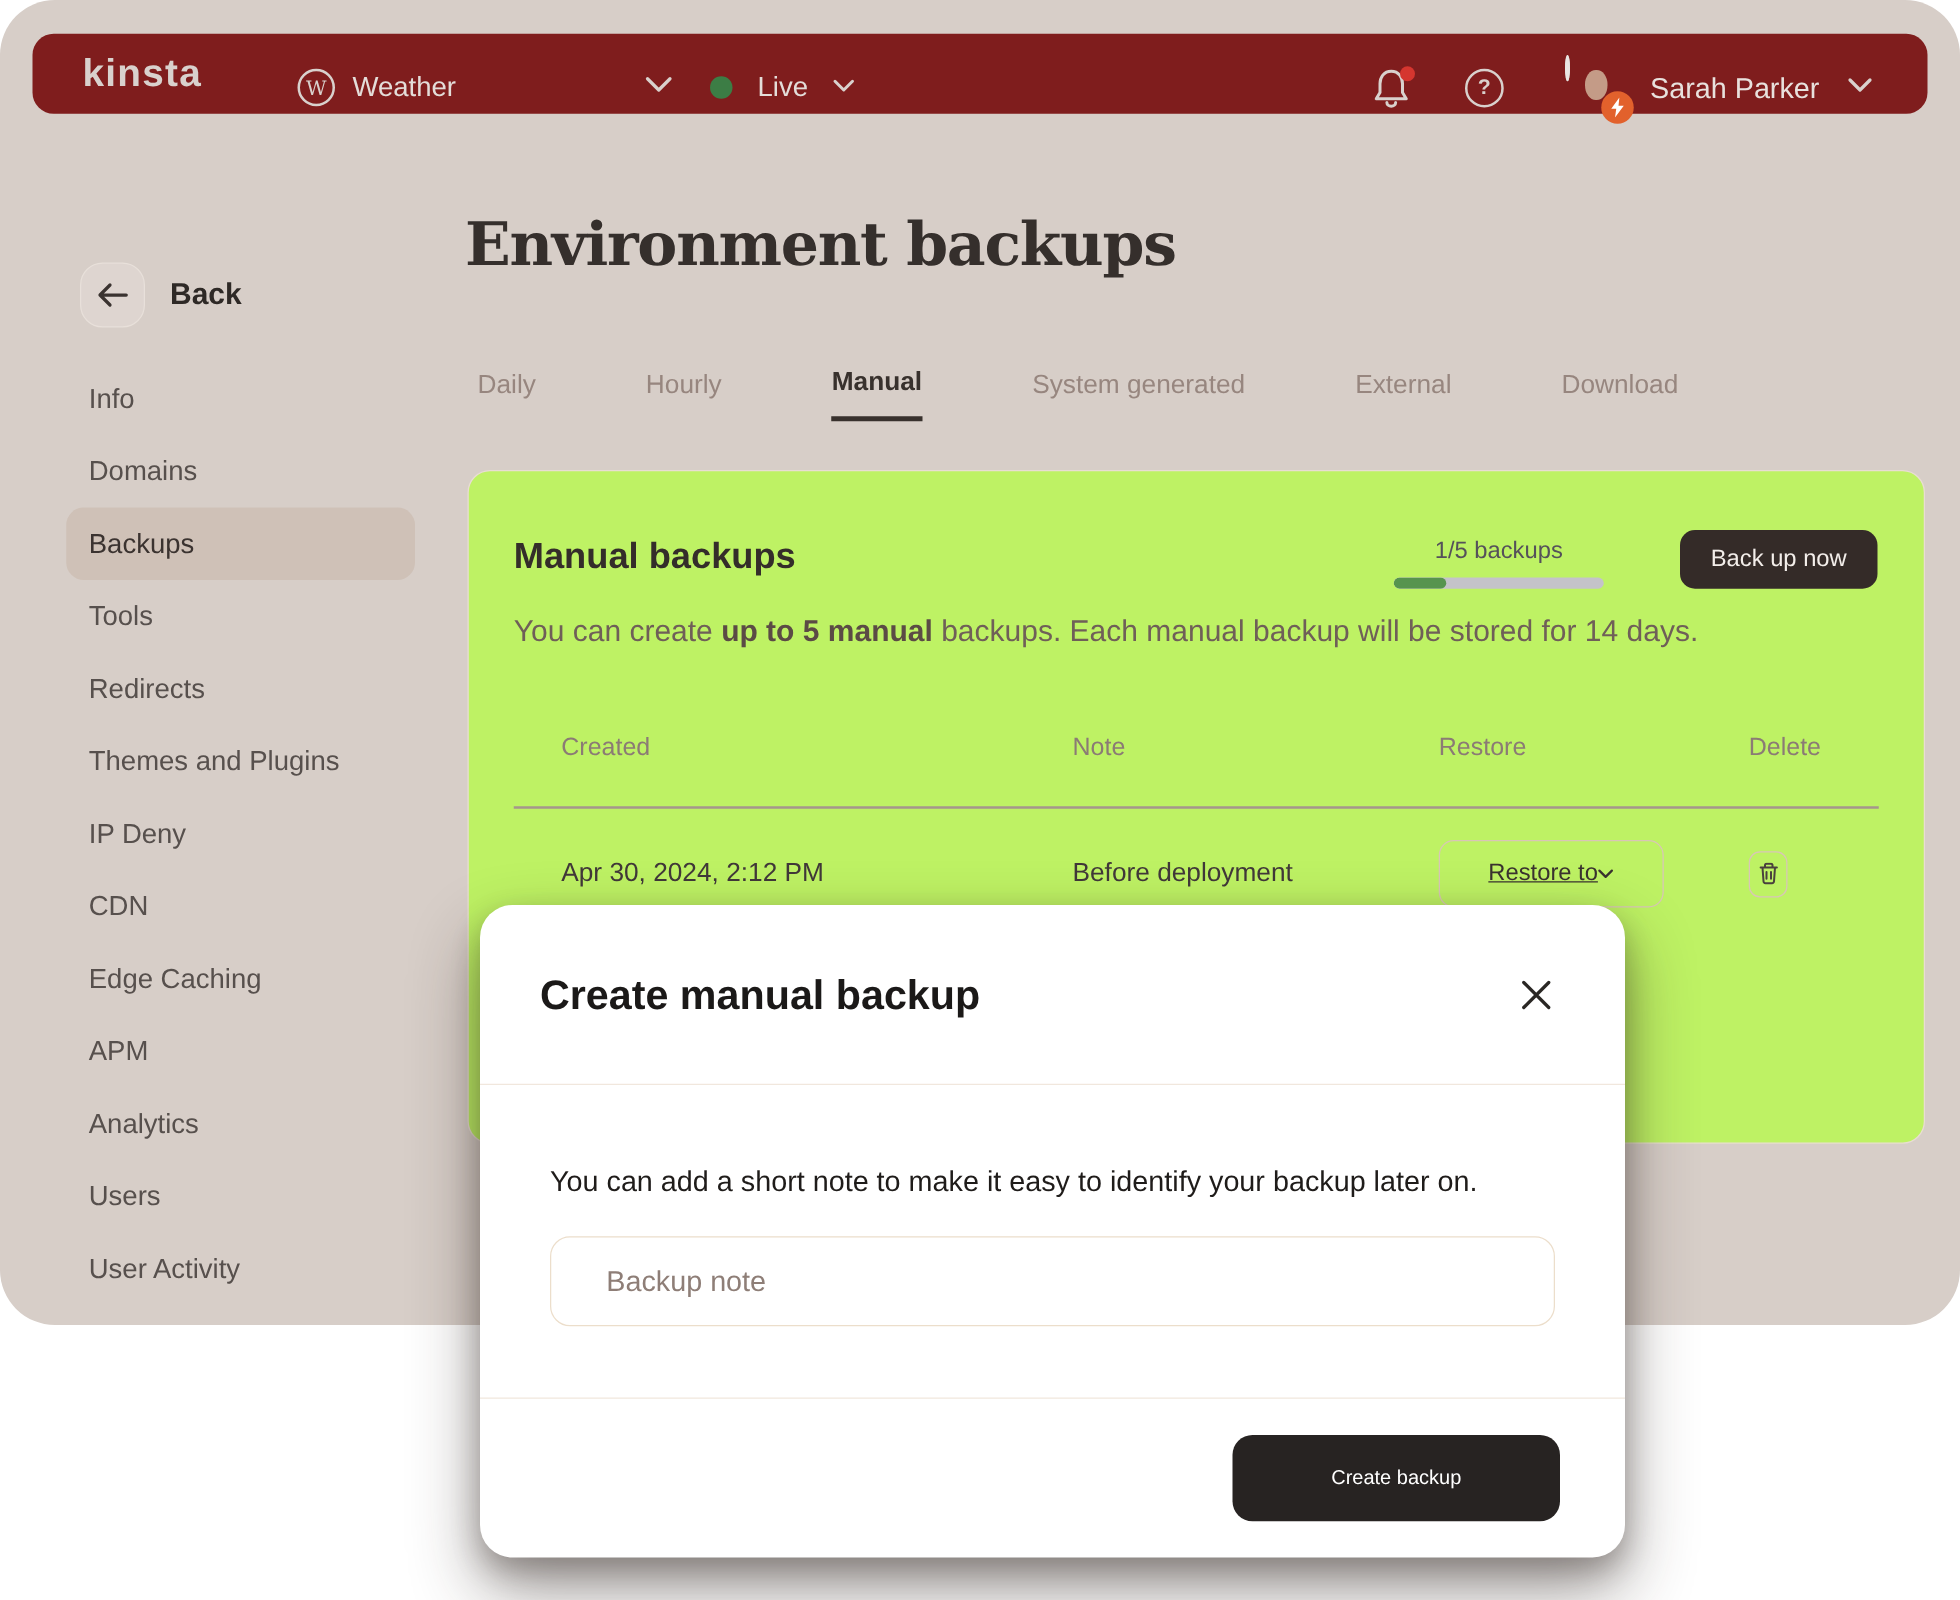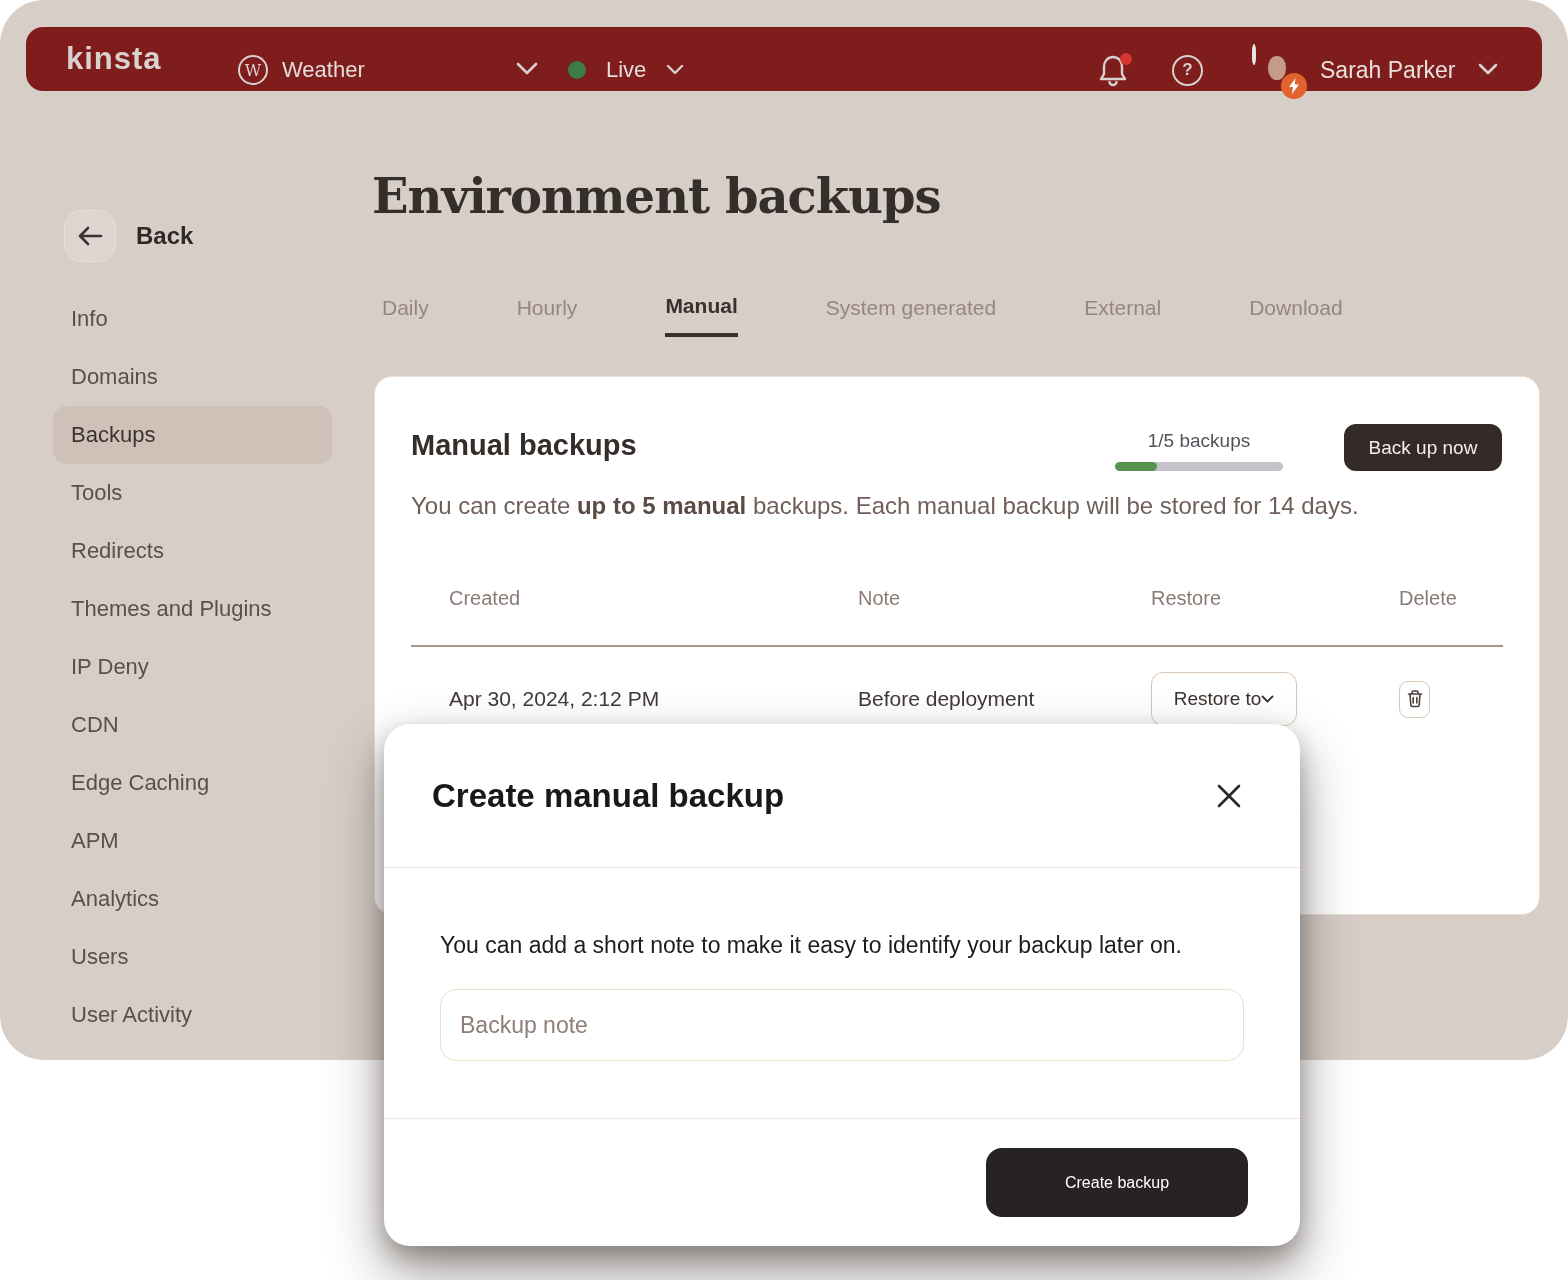--- a/index.html
+++ b/index.html
@@ -59,57 +59,57 @@
   .nav-item.active { background:#cfc1b7; color:#3b3330; font-weight:500; }
 
   
   .page-title { position:absolute; left:372px; top:168px; font-family:"DejaVu Serif", serif;
                 font-size:48px; color:#352f2c; letter-spacing:-1px; }
   .tabs { position:absolute; left:382px; top:294px; display:flex; gap:88px;align-items:center; }
   .tab { font-size:21px; color:#97867f; padding-bottom:15px; cursor:pointer; white-space:nowrap; }
   .tab.active { color:#38312d; font-weight:700; border-bottom:4px solid #38312d; }
 
   .card { position:absolute; left:374px; top:376px; width:1166px; height:539px;
-          background:#ffffff; border:1px solid #e9ddd3; border-radius:18px; }
+          background:#bef264; border:1px solid #e9ddd3; border-radius:18px; }
   .card-heading { position:absolute; left:36px; top:52px; font-size:29px; font-weight:700; color:#342d2a; }
   .usage { position:absolute; left:740px; top:53px; width:168px; text-align:center; }
   .usage-label { font-size:19px; color:#55515a; }
   .usage-track { margin-top:10px; height:9px; border-radius:5px; background:#c4c3c9; overflow:hidden; }
   .usage-fill { height:100%; border-radius:5px; background:#56944e; }
   .backup-now-btn { position:absolute; right:37px; top:47px; width:158px; height:47px;
           background:#342b28; color:#f3eeea; font-size:19px; border:none; border-radius:12px;
           font-family:inherit; cursor:pointer; }
   .card-desc { position:absolute; left:36px; top:115px; font-size:24px; color:#6f5f58; }
   .card-desc b { color:#5b4b45; }
 
   .btable { position:absolute; left:36px; right:36px; top:210px; }
   .thead, .trow { display:grid; grid-template-columns:409px 293px 248px 1fr;
                   padding-left:38px; align-items:center; }
   .thead { font-size:20px; color:#8b7b75; height:44px; align-items:start; }
   .tdivider { height:2px; background:#a5968c; margin-top:14px; }
   .trow { height:104px; font-size:21px; color:#413839; }
-  .restore-btn { width:146px; height:54px; border:1.5px solid #d8c6b6; background:transparent;
+  .restore-btn { width:180px; height:54px; border:1.5px solid #d8c6b6; background:transparent;
                  border-radius:12px; display:flex; align-items:center; justify-content:center;
-                 font-size:19px; color:#3a332f; font-family:inherit; cursor:pointer; }
+                 font-size:19px; color:#3a332f; font-family:inherit; cursor:pointer;text-decoration:underline; }
   .trash-btn { width:31px; height:37px; border:1.5px solid #d8c6b6; background:transparent;
                border-radius:9px; display:flex; align-items:center; justify-content:center; cursor:pointer; }
 
   
   .modal { position:absolute; left:384px; top:724px; width:916px; height:522px;
            background:#ffffff; border-radius:26px;
            box-shadow:0 26px 55px rgba(43,32,26,.45), 0 10px 22px rgba(43,32,26,.28); }
   .modal-header { height:144px; display:flex; align-items:center;
                   padding:0 58px 0 48px; border-bottom:1px solid #f1e7dd; }
   .modal-title { font-size:33px; font-weight:700; color:#1b1918; }
   .modal-close { margin-left:auto; background:none; border:none; cursor:pointer;
                  display:flex; align-items:center; }
   .modal-body { padding:64px 56px 0; }
   .modal-desc { font-size:23px; color:#1f1c1a; }
   .note-input { margin-top:30px; width:100%; height:72px; border:1.5px solid #ecdecb;
-                border-radius:16px; padding:0 19px; font-size:23px; color:#2a2724;
+                border-radius:16px; padding:0 44px; font-size:23px; color:#2a2724;
                 font-family:inherit; background:#fff; outline:none; }
   .note-input::placeholder { color:#8e7e77; }
   .modal-footer { position:absolute; left:0; right:0; bottom:0; height:128px;
                   border-top:1px solid #f1e7dd; display:flex; align-items:center;
                   justify-content:flex-end; gap:32px; padding-right:52px; }
   .cancel-btn { width:156px; height:69px; border-radius:16px; background:#fff;
                 border:1.5px solid #e8d9c9; font-size:22px; color:#232120;
                 font-family:inherit; cursor:pointer; }
   .submit-btn { width:262px; height:69px; border-radius:16px; background:#272322;
                 border:none; font-size:16px; color:#ffffff; font-family:inherit; cursor:pointer; }

